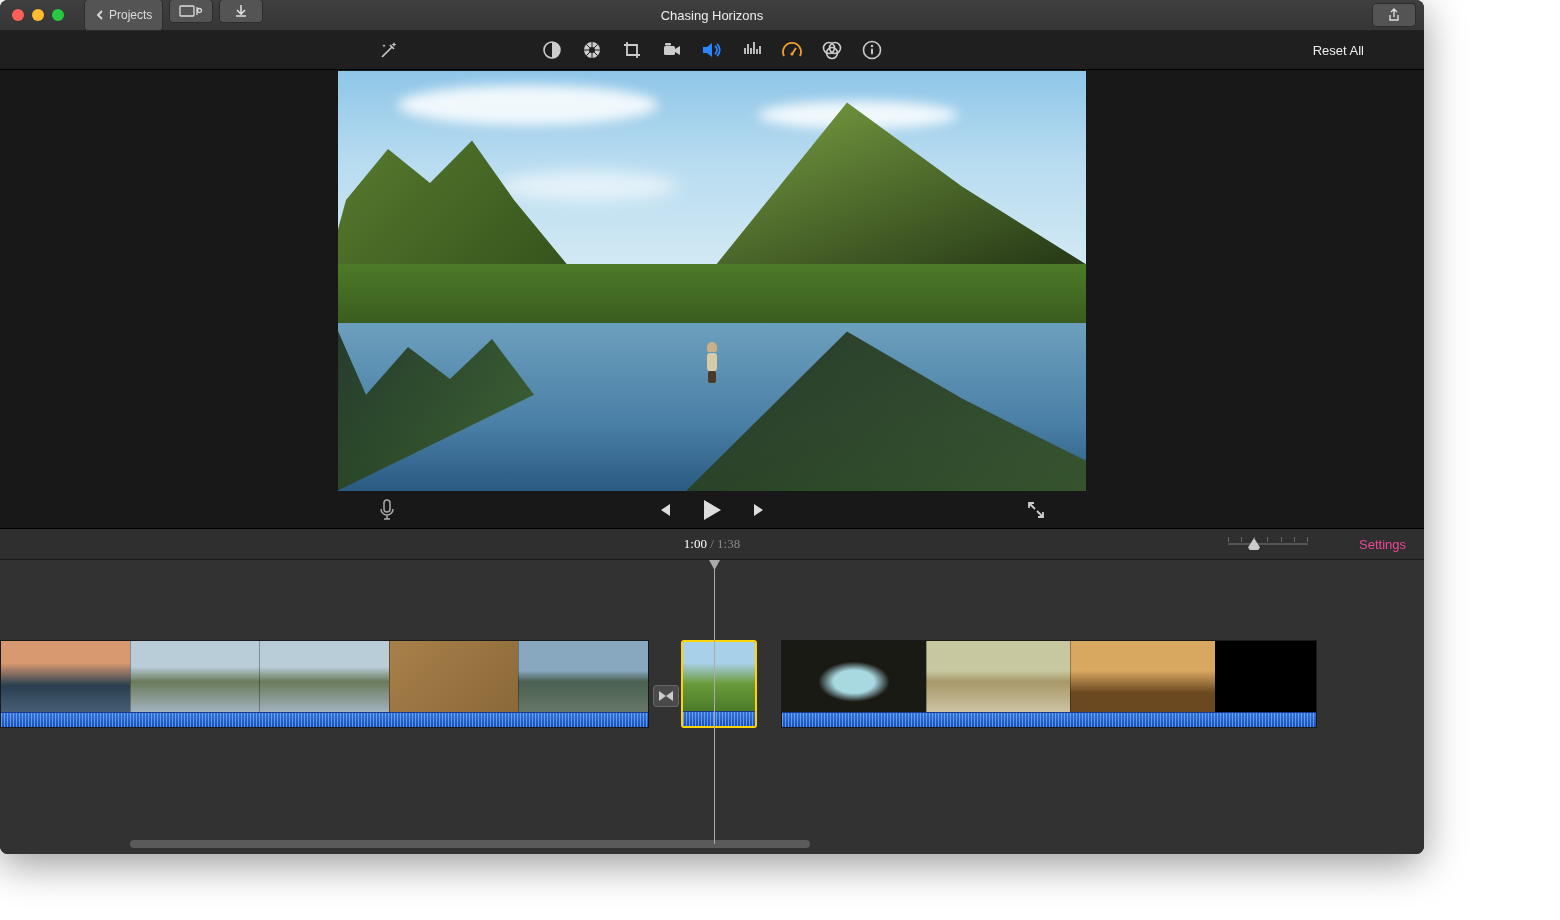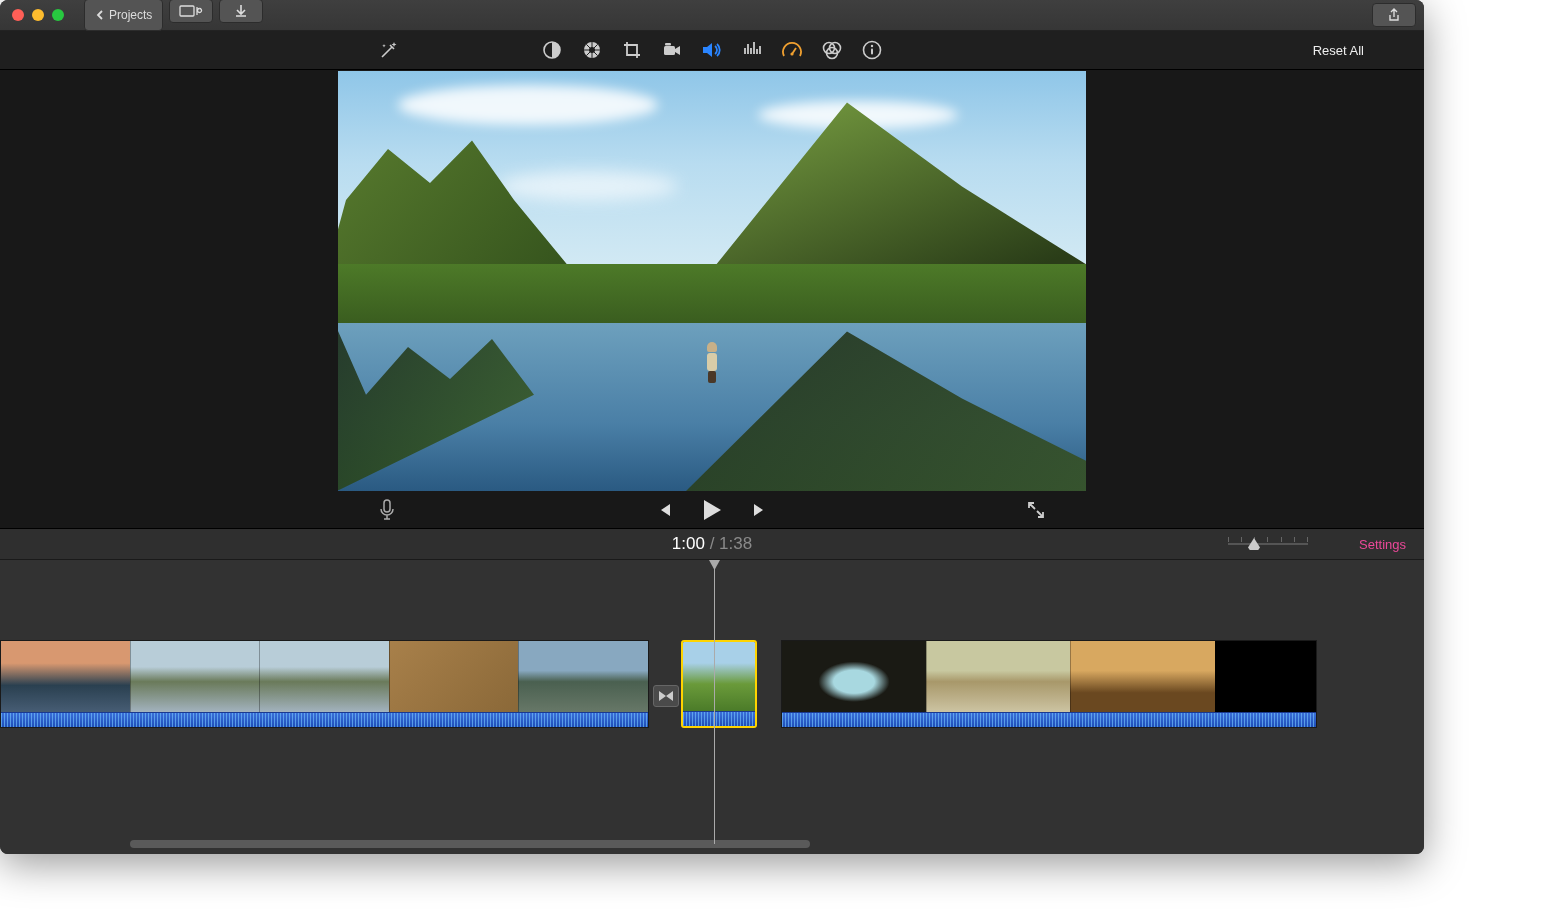--- a/index.html
+++ b/index.html
@@ -57,21 +57,21 @@
 .person .body{width:10px;height:18px;background:#d8cca8;margin:1px auto 0;border-radius:3px;}
 .person .legs{width:8px;height:12px;background:#4a3828;margin:0 auto;border-radius:2px;}
 
 .play-row{height:36px;width:100%;display:flex;align-items:center;justify-content:center;position:relative;background:#181818;}
 .play-mic{position:absolute;left:378px;}
 .play-ctr{display:flex;gap:28px;align-items:center;}
 .play-full{position:absolute;right:378px;}
 .pb-btn{cursor:default;display:flex;align-items:center;justify-content:center;}
 
 .tl-header{height:30px;background:#2f2f2f;display:flex;align-items:center;justify-content:center;position:relative;border-top:1px solid #000;border-bottom:1px solid #1a1a1a;}
-.tl-time{font-size:17px;}
+.tl-time{font-size:13px;font-family:Liberation Serif, serif;}
 .tl-time .cur{color:#fff;}
 .tl-time .tot{color:#8a8a8a;}
 .tl-zoom-wrap{position:absolute;right:100px;display:flex;align-items:center;}
 .tl-zoom-track{width:80px;height:2px;background:#555;position:relative;margin-right:16px;}
 .tl-zoom-thumb{position:absolute;top:-5px;left:20px;width:12px;height:12px;background:#ccc;clip-path:polygon(50% 0,100% 80%,85% 100%,15% 100%,0 80%);}
 .tl-zoom-ticks{position:absolute;top:-6px;left:0;right:0;display:flex;justify-content:space-between;}
 .tl-zoom-ticks span{width:1px;height:5px;background:#666;}
 .tl-settings{position:absolute;right:18px;font-size:13px;color:#ec4899;cursor:default;}
 
 .tl-body{flex:1;background:#323232;position:relative;overflow:hidden;}
@@ -124,20 +124,21 @@
           <rect x="1" y="2" width="14" height="10" rx="1" fill="none" stroke="#ddd" stroke-width="1.3"></rect>
           <path d="M18 3 v8 M20.5 4.5 a2 2 0 1 0 .1 0" fill="none" stroke="#ddd" stroke-width="1.3"></path>
         </svg>
       </div>
       <div class="tb-btn tb-icon-btn">
         <svg width="14" height="14" viewBox="0 0 14 14">
           <path d="M7 1 v8 M3 6 l4 4 l4 -4 M2 12 h10" stroke="#ddd" stroke-width="1.6" fill="none"></path>
         </svg>
       </div>
     </div>
+    <div class="tb-title">Chasing Horizons</div>
     <div class="tb-right">
       <div class="tb-btn tb-icon-btn">
         <svg width="14" height="14" viewBox="0 0 14 14">
           <path d="M7 9 V1 M4 4 l3-3 l3 3 M3 7 v5 h8 v-5" stroke="#ddd" stroke-width="1.4" fill="none"></path>
         </svg>
       </div>
     </div>
   </div>
 
   <div class="adjbar">

